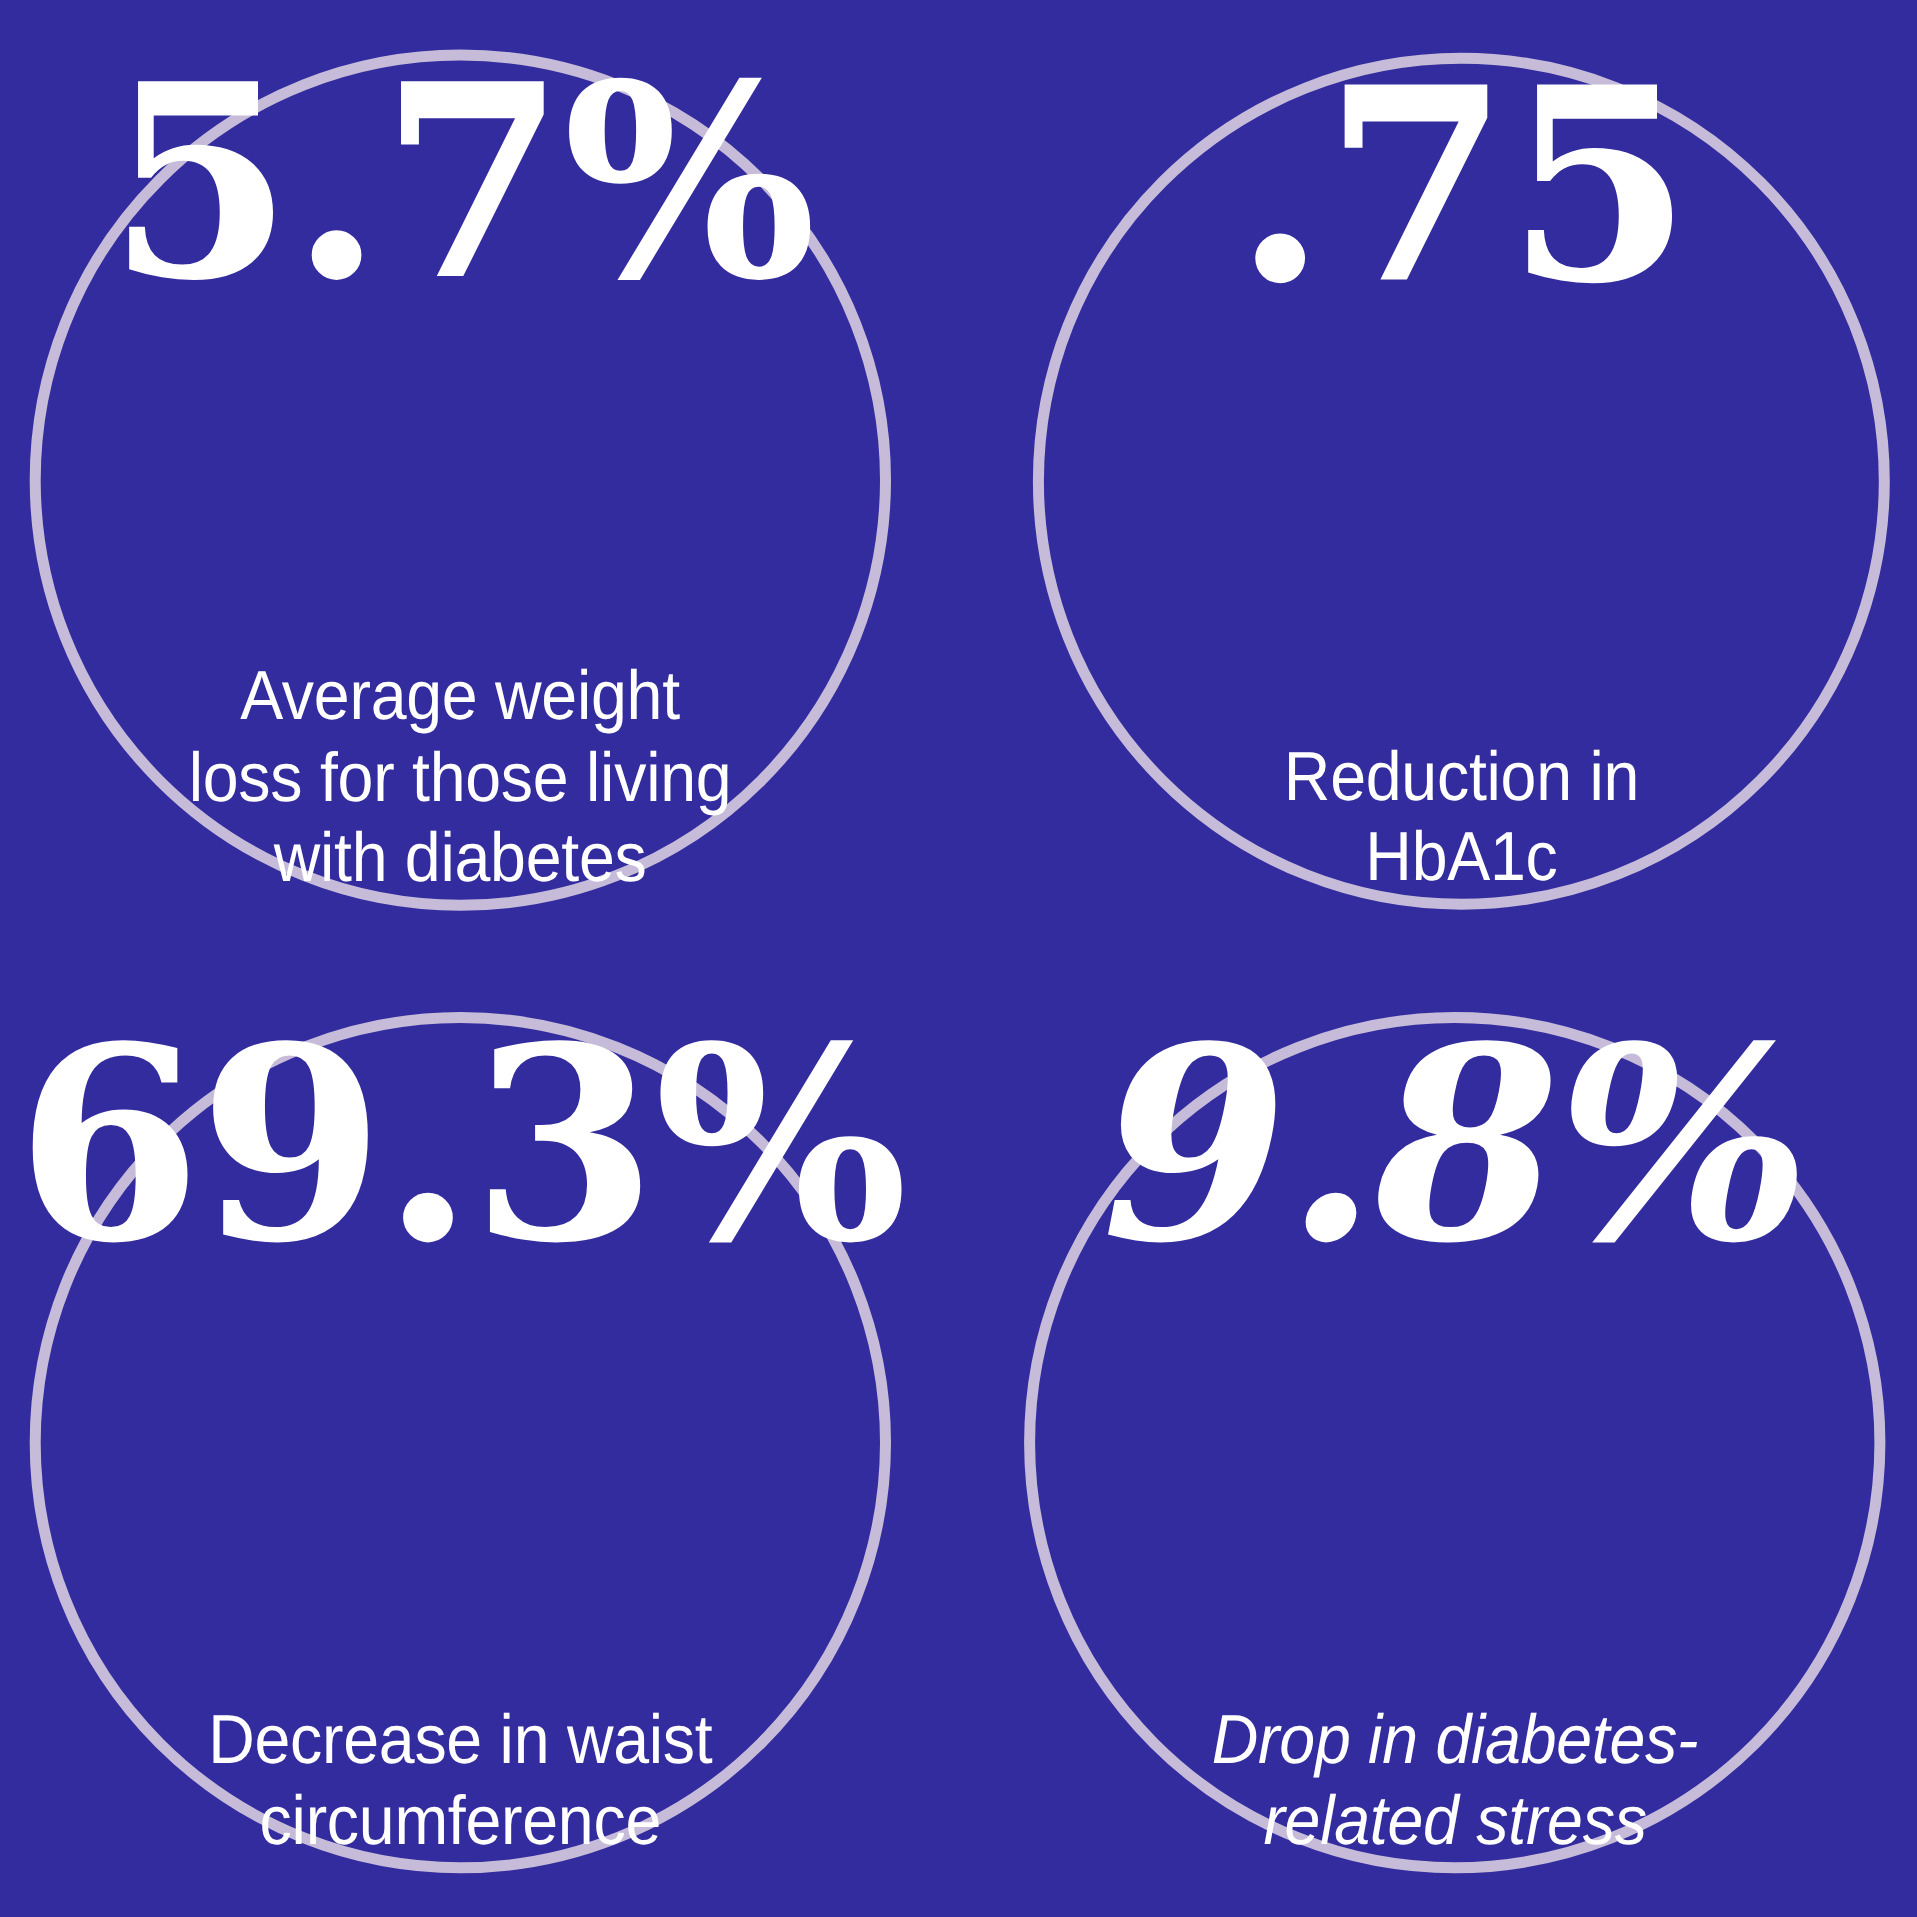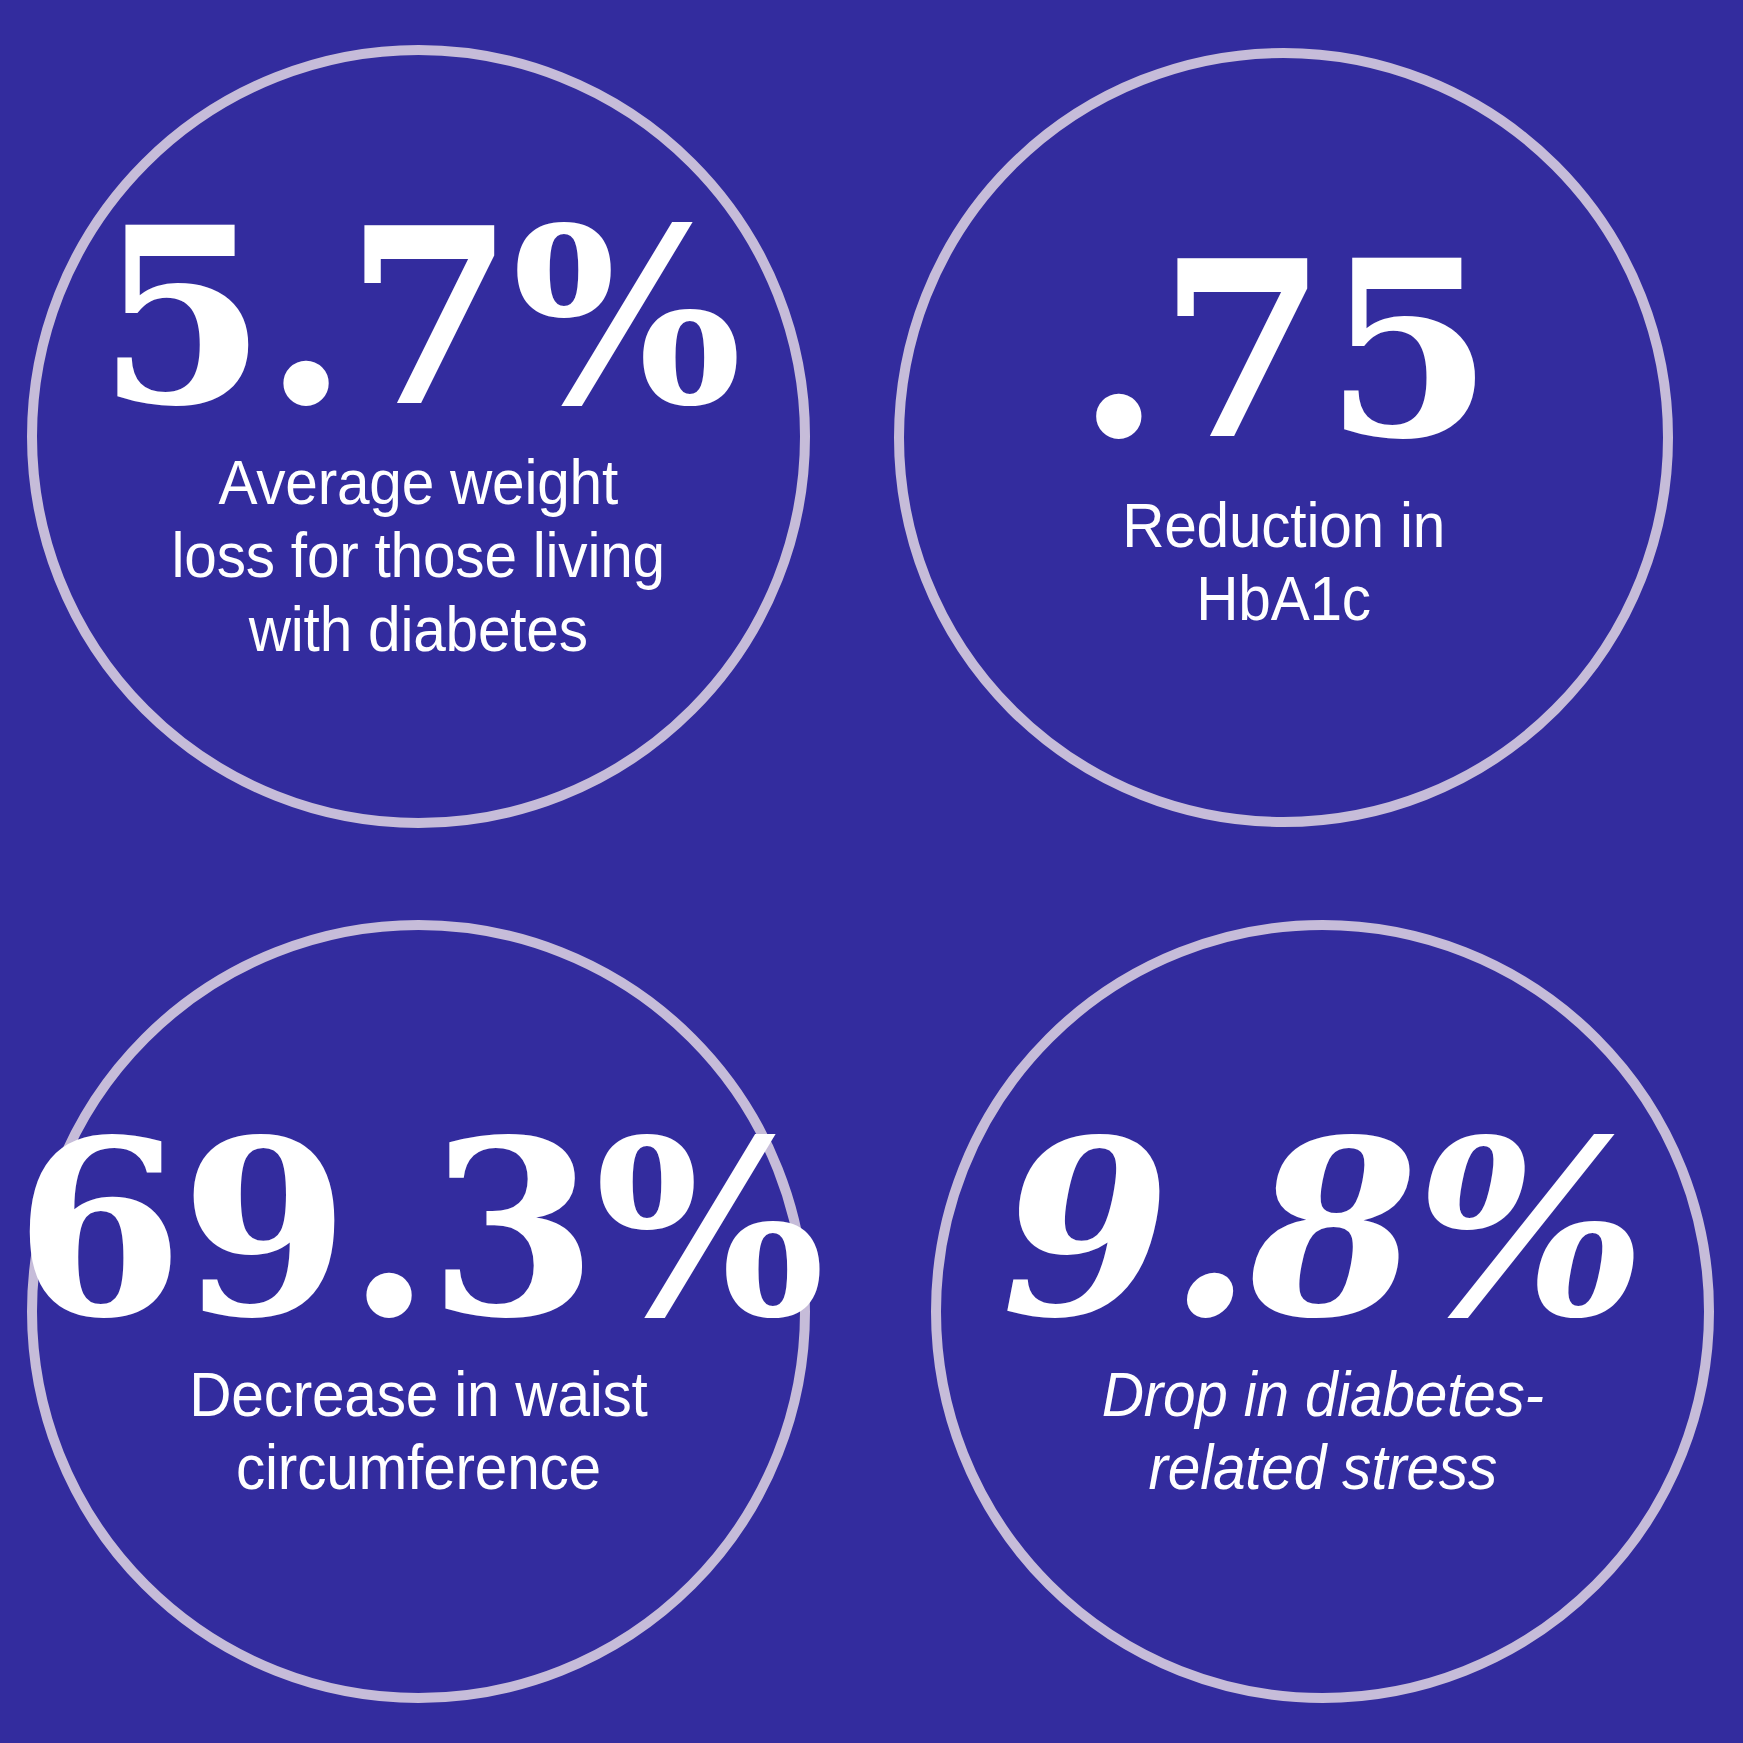--- a/index.html
+++ b/index.html
@@ -21,27 +21,27 @@
 
   
   .stat-circle {
     position: absolute;
     box-sizing: border-box;
     border-radius: 50%;
     border: 10px solid #c6bcd9;
     display: flex;
     flex-direction: column;
     align-items: center;
-    justify-content: center;
+    justify-content: space-between;
     text-align: center;
     color: #ffffff;
   }
 
   .stat-circle.tl { left: 27px;  top: 45px;   width: 783px; height: 783px; }
-  .stat-circle.tr { left: 894px; top: 48px;   width: 779px; height: 779px; }
+  .stat-circle.tr { left: 939px; top: 48px;   width: 779px; height: 779px; }
   .stat-circle.bl { left: 27px;  top: 920px;  width: 783px; height: 783px; }
   .stat-circle.br { left: 931px; top: 920px;  width: 783px; height: 783px; }
 
   
   .stat-value {
     font-family: "DejaVu Serif", "Liberation Serif", serif;
     font-weight: 700;
     color: #ffffff;
     line-height: 0.92;
     letter-spacing: -0.012em;

